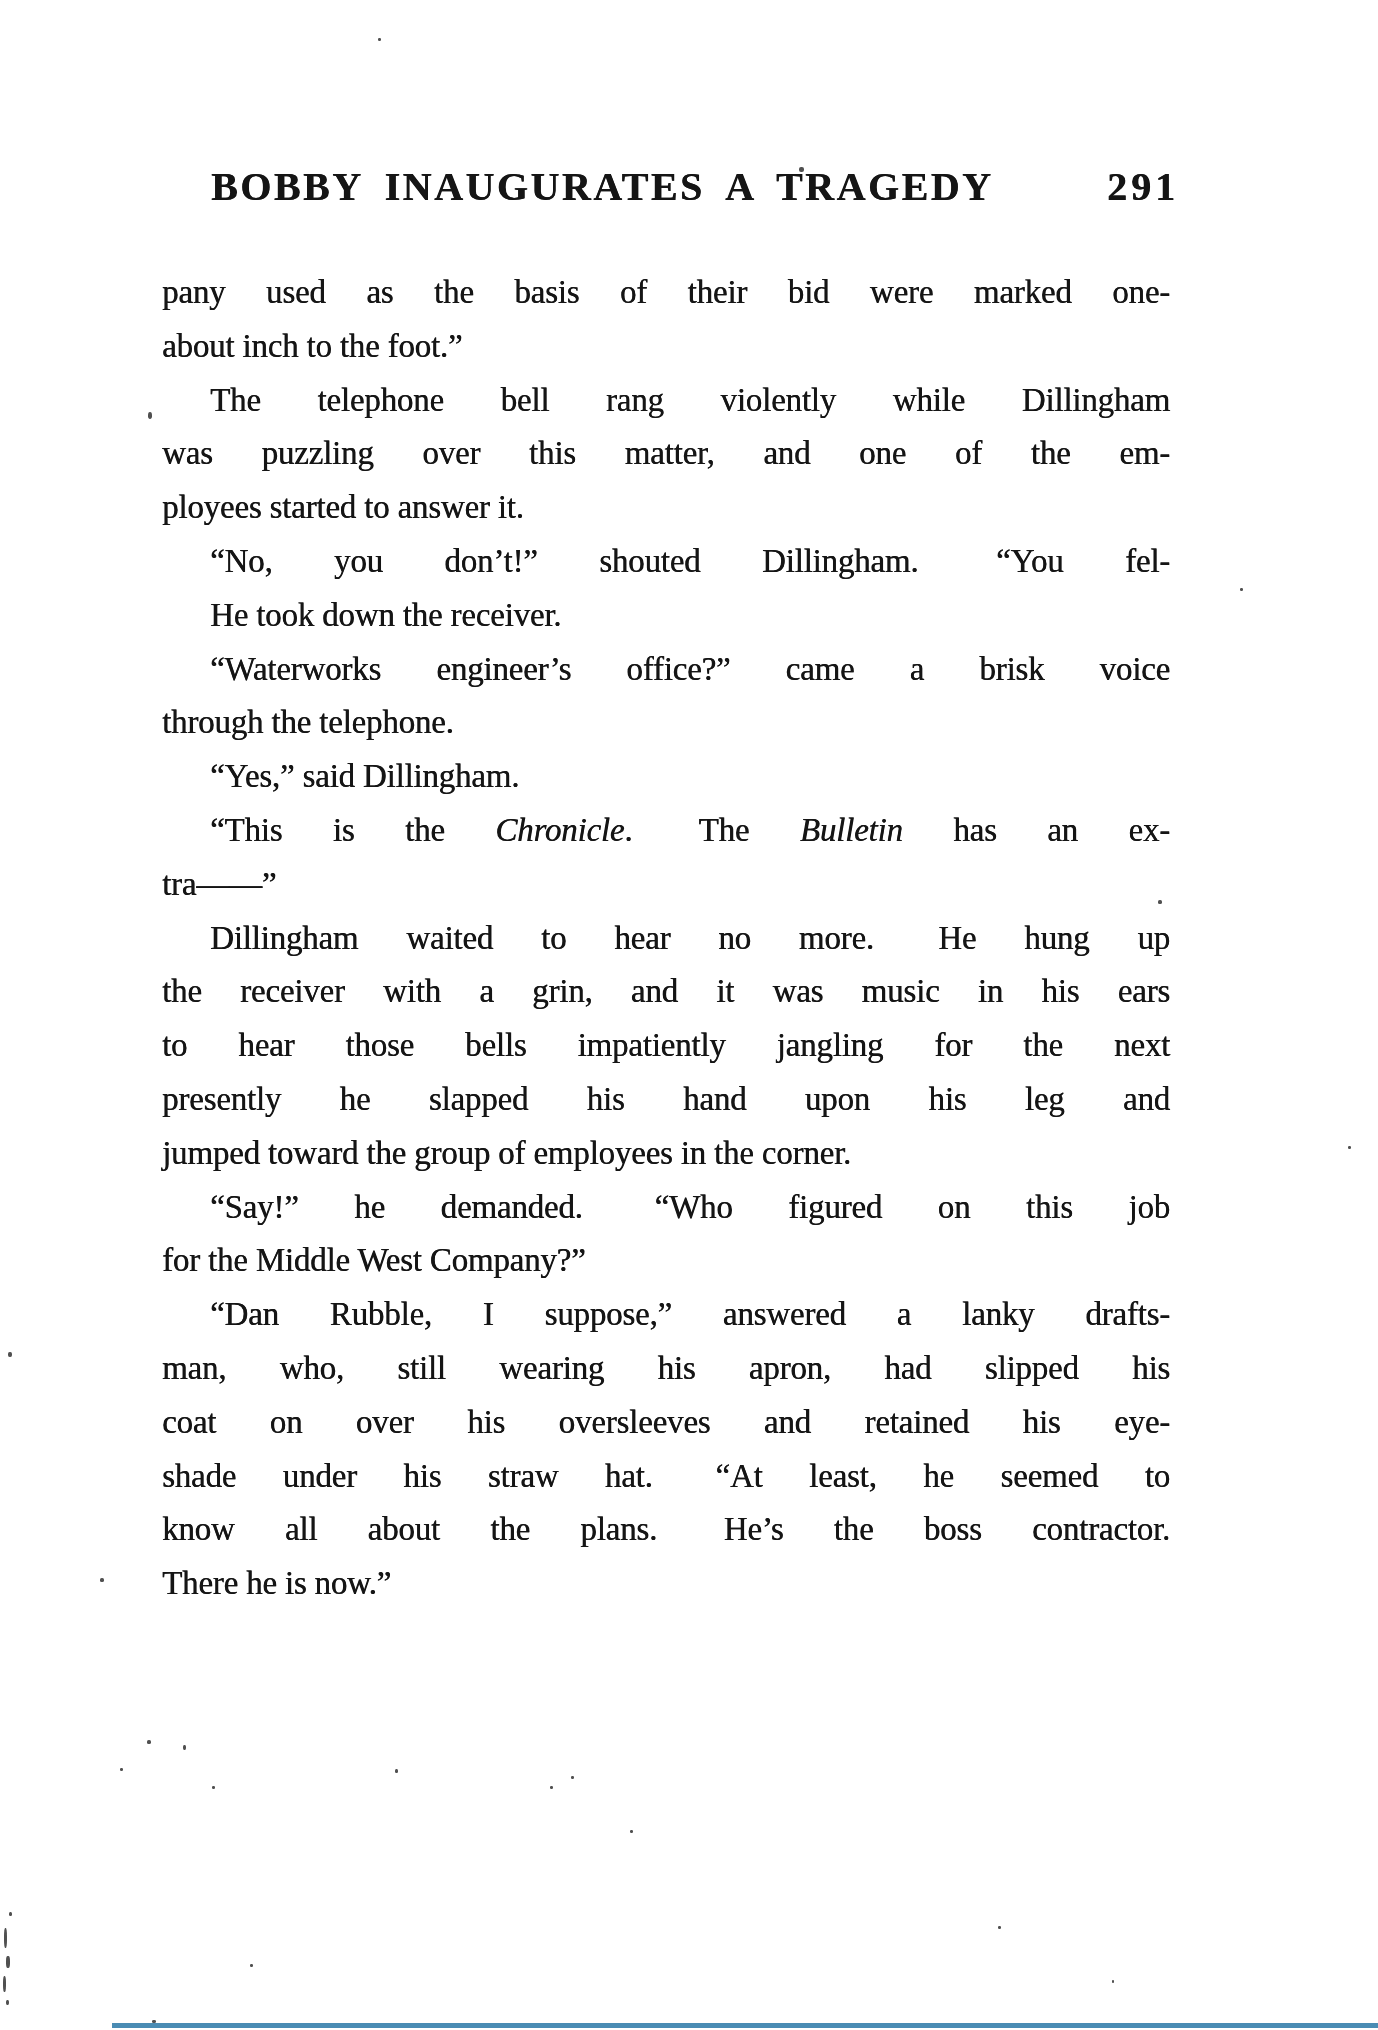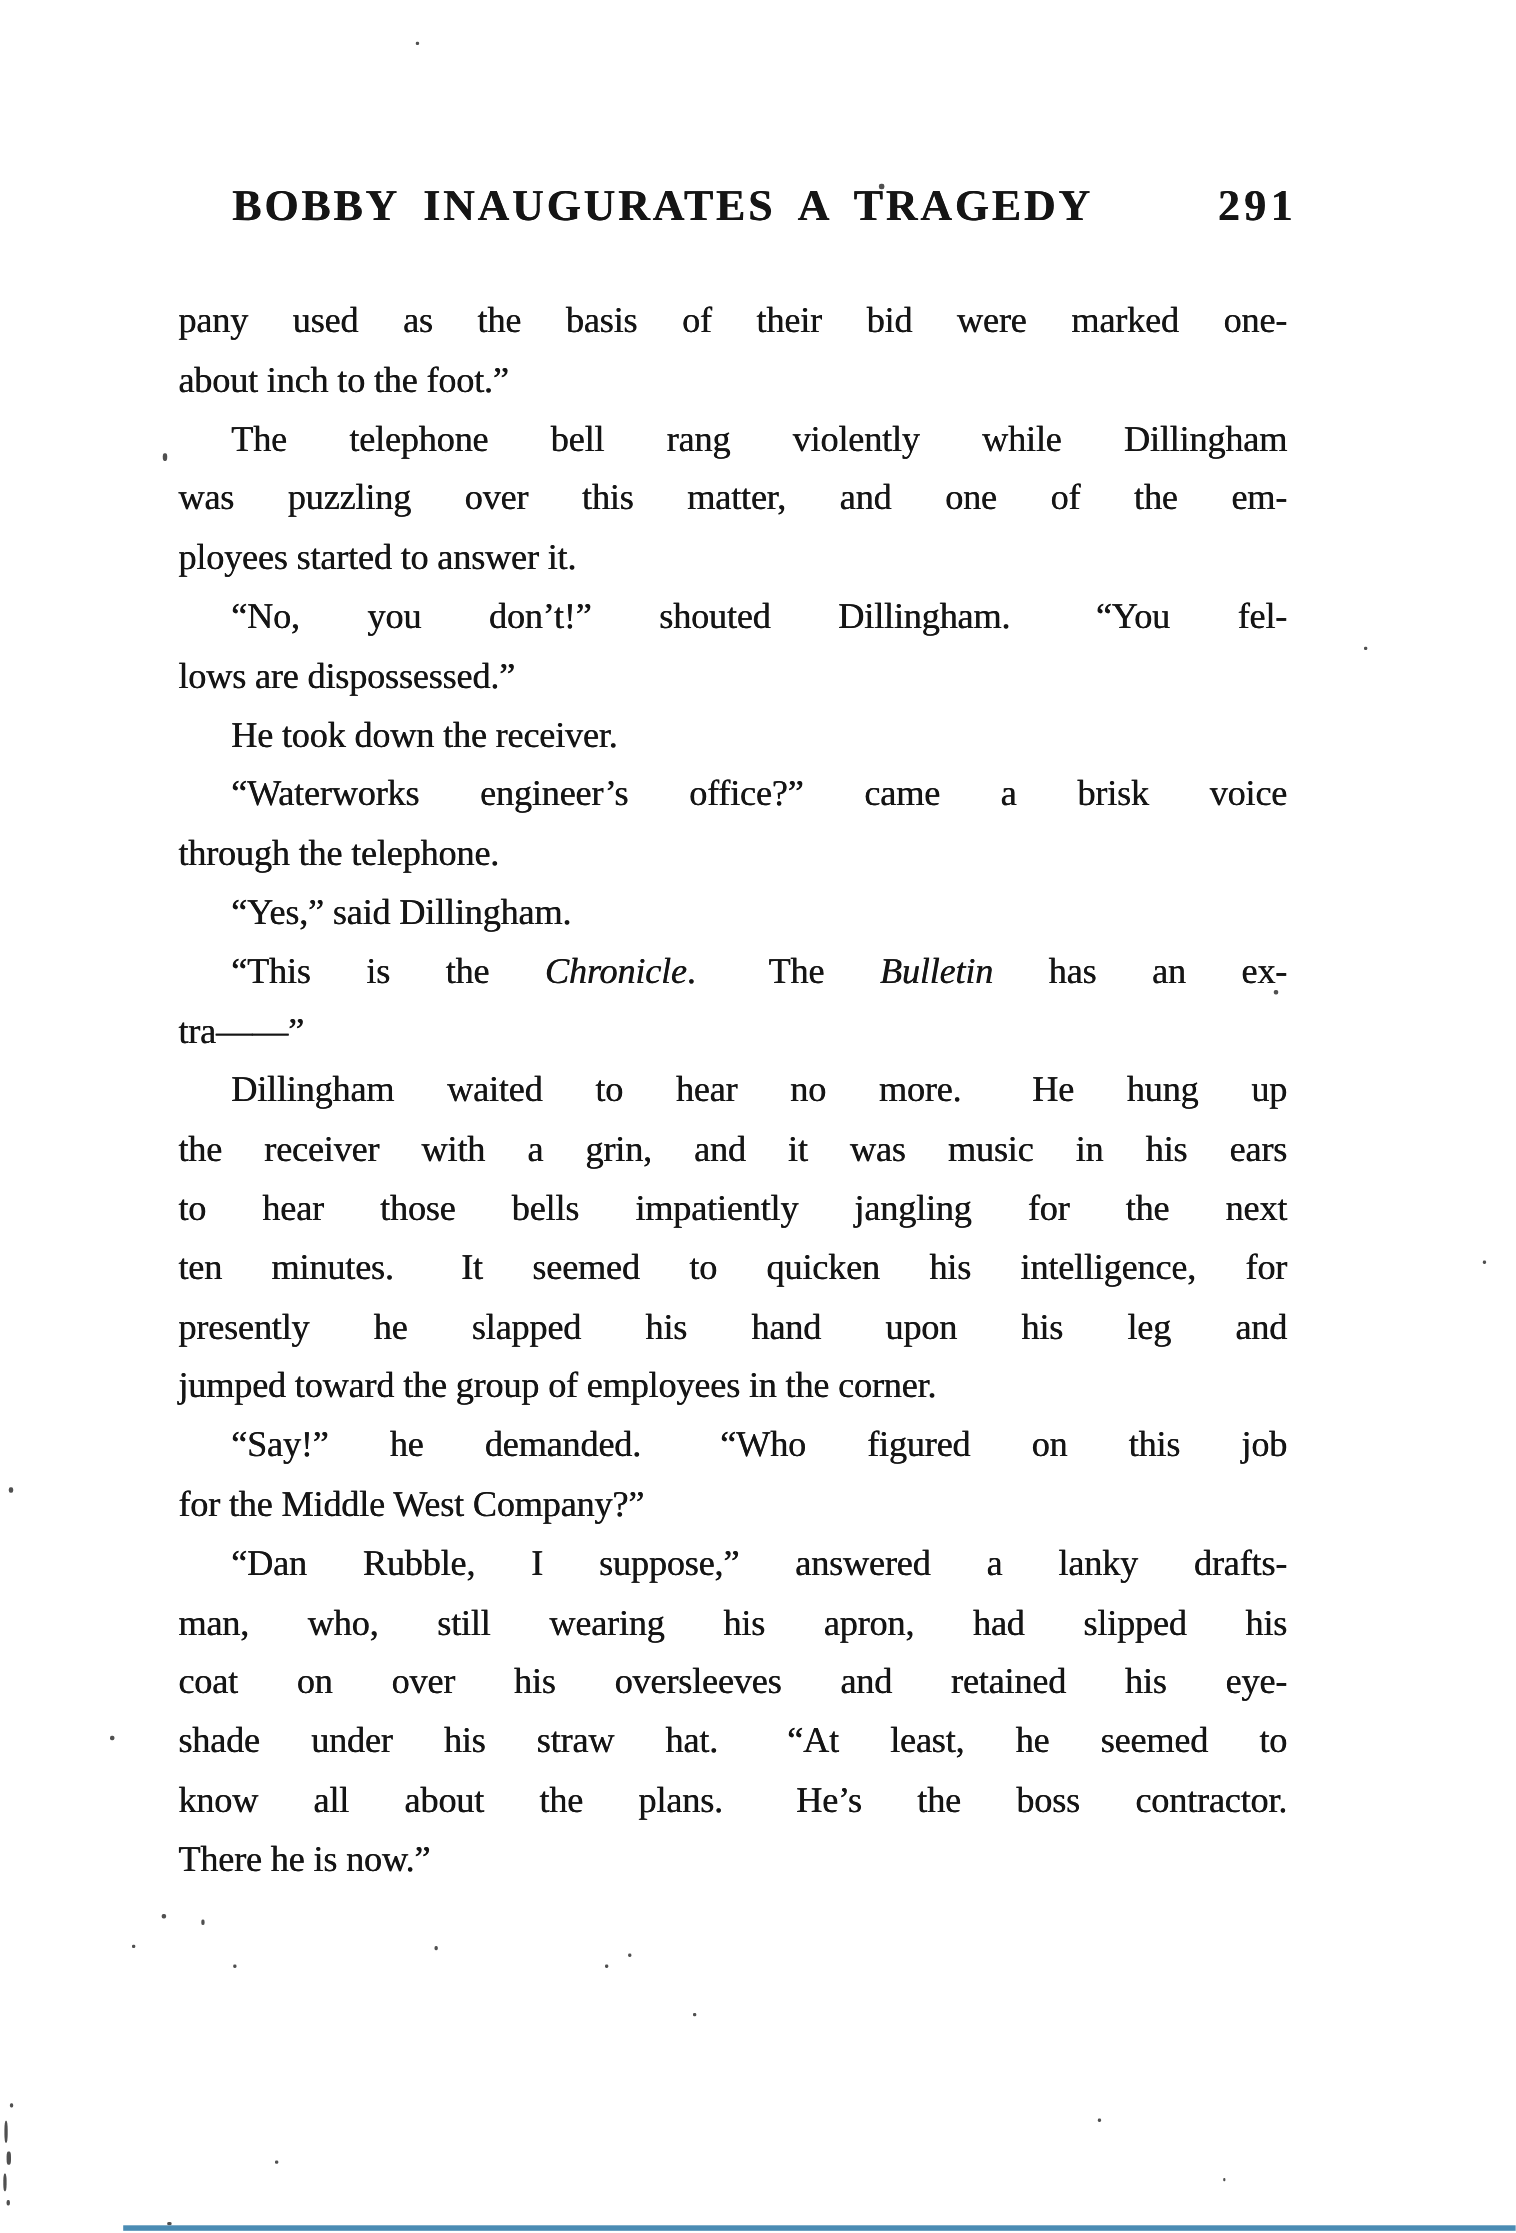--- a/index.html
+++ b/index.html
@@ -42,31 +42,29 @@
     <span class="page-number">291</span>
   </header>
 
   <main class="text-block" id="text-block">
       <div class="line"><span>pany used as the basis of their bid were marked one-</span></div>
       <div class="line last"><span>about inch to the foot.”</span></div>
       <div class="line indent"><span>The telephone bell rang violently while Dillingham</span></div>
       <div class="line"><span>was puzzling over this matter, and one of the em-</span></div>
       <div class="line last"><span>ployees started to answer it.</span></div>
       <div class="line indent"><span>“No, you don’t!” shouted Dillingham.  “You fel-</span></div>
-      <div class="line last"><span>lows are dispossessed.”</span></div>
       <div class="line last indent"><span>He took down the receiver.</span></div>
       <div class="line indent"><span>“Waterworks engineer’s office?” came a brisk voice</span></div>
       <div class="line last"><span>through the telephone.</span></div>
       <div class="line last indent"><span>“Yes,” said Dillingham.</span></div>
       <div class="line indent"><span>“This is the </span><span class="it">Chronicle</span><span>.  The </span><span class="it">Bulletin</span><span> has an ex-</span></div>
       <div class="line last"><span>tra——”</span></div>
       <div class="line indent"><span>Dillingham waited to hear no more.  He hung up</span></div>
       <div class="line"><span>the receiver with a grin, and it was music in his ears</span></div>
       <div class="line"><span>to hear those bells impatiently jangling for the next</span></div>
-      <div class="line"><span>ten minutes.  It seemed to quicken his intelligence, for</span></div>
       <div class="line"><span>presently he slapped his hand upon his leg and</span></div>
       <div class="line last"><span>jumped toward the group of employees in the corner.</span></div>
       <div class="line indent"><span>“Say!” he demanded.  “Who figured on this job</span></div>
       <div class="line last"><span>for the Middle West Company?”</span></div>
       <div class="line indent"><span>“Dan Rubble, I suppose,” answered a lanky drafts-</span></div>
       <div class="line"><span>man, who, still wearing his apron, had slipped his</span></div>
       <div class="line"><span>coat on over his oversleeves and retained his eye-</span></div>
       <div class="line"><span>shade under his straw hat.  “At least, he seemed to</span></div>
       <div class="line"><span>know all about the plans.  He’s the boss contractor.</span></div>
       <div class="line last"><span>There he is now.”</span></div>

